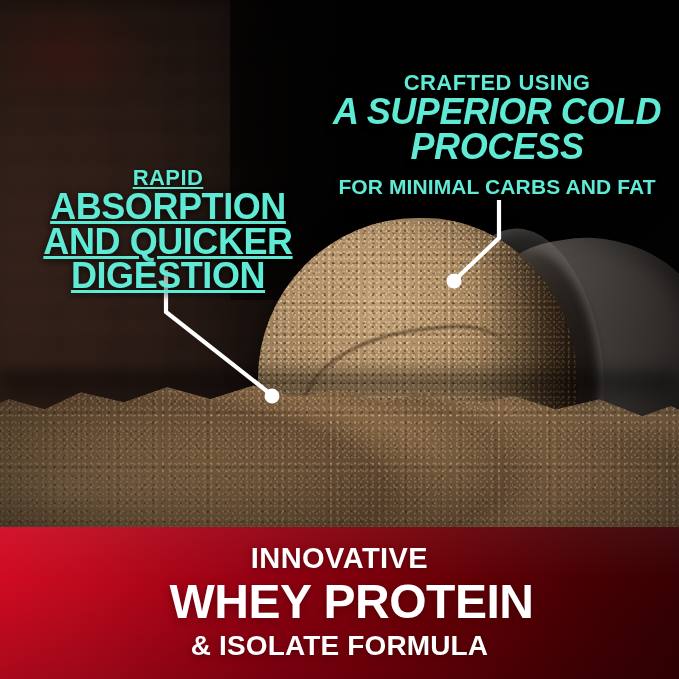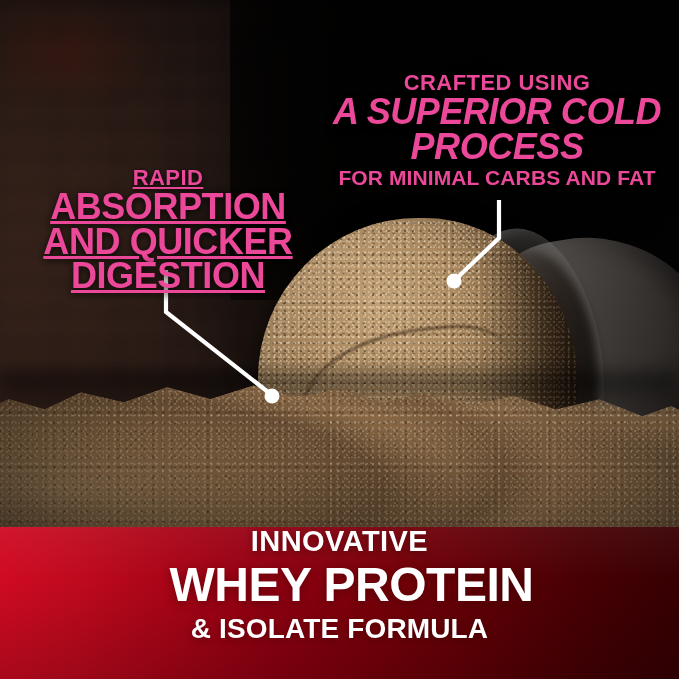--- a/index.html
+++ b/index.html
@@ -206,21 +206,21 @@
   .callout-line {
     stroke: #ffffff;
     stroke-width: 4.2;
     fill: none;
     stroke-linecap: butt;
     stroke-linejoin: miter;
   }
   .callout-dot { fill: #ffffff; }
 
   
-  .txt-block { position: absolute; color: #ec4899; text-align: center; }
+  .txt-block { position: absolute; color: #5eead4; text-align: center; }
   .txt-block .kicker {
     font-weight: 700;
     letter-spacing: .02em;
     line-height: 1.05;
     text-shadow: 0 1px 5px rgba(0,0,0,0.85);
   }
   .txt-block .headline {
     font-weight: 800;
     letter-spacing: -0.012em;
     line-height: 0.96;
@@ -239,21 +239,21 @@
   }
   #callout-left .kicker  { font-size: 22px; }
   #callout-left .headline{ font-size: 36px; margin-top: 1px; }
 
   
   #callout-right {
     left: 332px; top: 71px; width: 330px;
   }
   #callout-right .kicker  { font-size: 22px; }
   #callout-right .headline{ font-size: 36px; margin-top: 1px; font-style: italic; }
-  #callout-right .sub     { font-size: 21px; margin-top: 3px; }
+  #callout-right .sub     { font-size: 21px; margin-top: 12px; }
 
   
   .banner {
     position: absolute;
     left: 0; top: 527px;
     width: 679px; height: 152px;
     background:
       linear-gradient(92deg,
         #d00a22 0%,
         #c00a1e 11%,
@@ -267,21 +267,21 @@
     text-align: center;
     overflow: hidden;
   }
   .banner::after {
     content: "";
     position: absolute;
     inset: 0;
     background: linear-gradient(180deg, rgba(255,255,255,0.05) 0%, rgba(0,0,0,0) 35%, rgba(0,0,0,0.18) 100%);
     pointer-events: none;
   }
-  .banner-inner { position: relative; z-index: 2; }
+  .banner-inner { position: relative; z-index: 2; padding-top: 17px; }
   .banner .b-top {
     font-size: 29px;
     font-weight: 700;
     letter-spacing: .015em;
     line-height: 1;
     text-shadow: 0 2px 6px rgba(60,0,0,0.55);
   }
   .banner .b-main {
     font-size: 48px;
     font-weight: 800;

